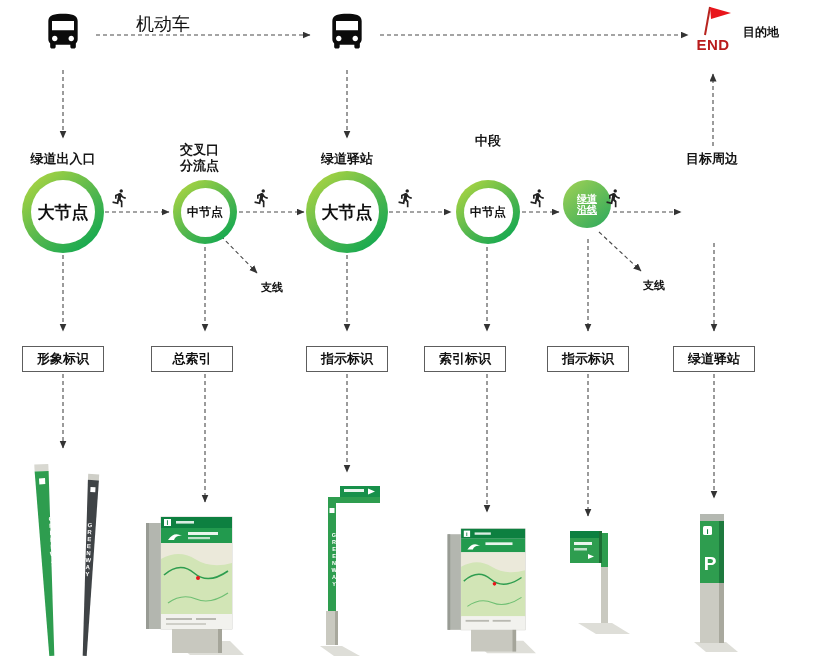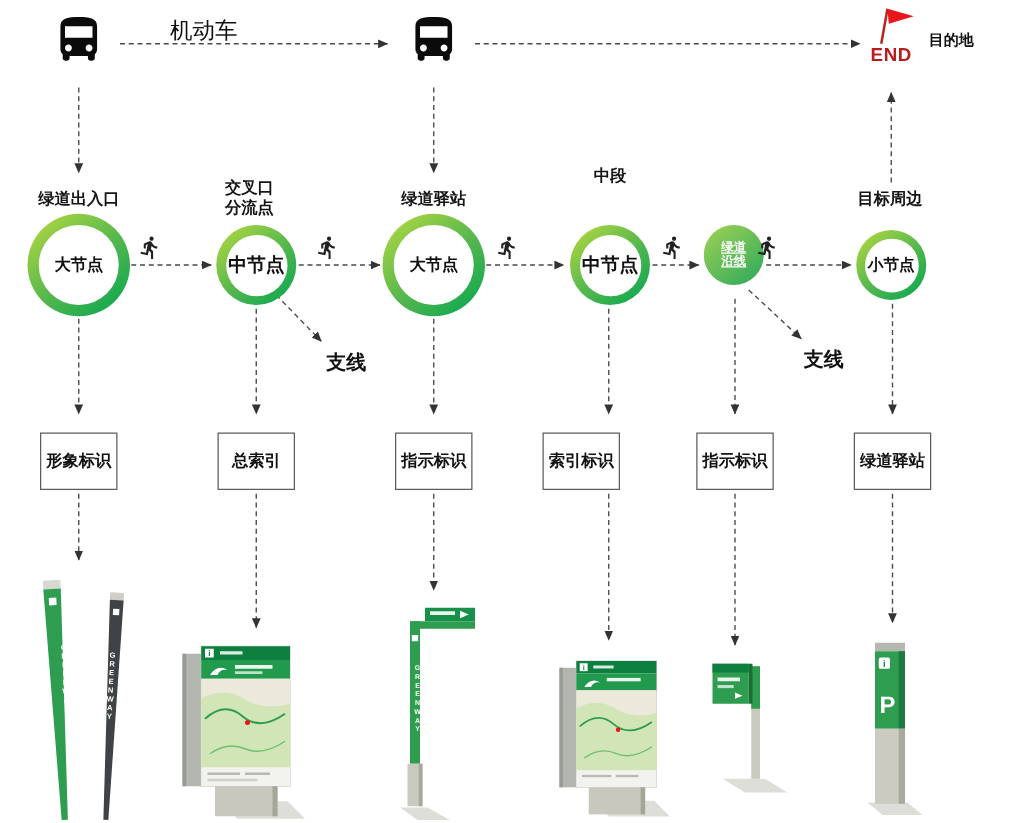--- a/index.html
+++ b/index.html
@@ -8,30 +8,30 @@
   .canvas { position:relative; width:816px; height:658px; background:#fff; overflow:hidden; }
   .abs { position:absolute; }
   .connectors { position:absolute; left:0; top:0; pointer-events:none; }
   .ctr { transform:translateX(-50%);text-align:center; }
   .toplabel { position:absolute; font-size:13px; font-weight:700; white-space:nowrap; color:#151515; }
   .nodelabel { font-weight:700; color:#101010; }
   .ring { position:absolute; border-radius:50%;
           background:linear-gradient(140deg,#bada40 0%,#51b64e 55%,#00a551 100%);
           display:flex; align-items:center; justify-content:center; }
   .ring .inner { background:#fff; border-radius:50%; display:flex; align-items:center; justify-content:center; }
-  .ring.lg { width:82px; height:82px; } .ring.lg .inner { width:64px; height:64px; font-size:13px; }
-  .ring.md { width:64px; height:64px; } .ring.md .inner { width:49px; height:49px; font-size:15px; }
+  .ring.lg { width:82px; height:82px; } .ring.lg .inner { width:64px; height:64px; font-size:17px; }
+  .ring.md { width:64px; height:64px; } .ring.md .inner { width:49px; height:49px; font-size:12px; }
   .ring.sm { width:56px; height:56px; } .ring.sm .inner { width:43px; height:43px; font-size:12.5px; }
   .filled { position:absolute; width:48px; height:48px; border-radius:50%;
             background:linear-gradient(140deg,#a2d254 0%,#2aa85c 100%);
             display:flex; flex-direction:column; align-items:center; justify-content:center;
             color:#fff; font-size:10px; font-weight:700; line-height:1.15; }
-  .sbox { position:absolute; top:346; width:62px; border:1px solid #5d5d5d; background:#fff;
-          font-size:13px; font-weight:700; text-align:center; padding:13px 0; transform:translateX(-50%); }
-  .branchlabel { position:absolute; font-size:16px; font-weight:700; }
+  .sbox { position:absolute; top:346; width:82px; border:1px solid #5d5d5d; background:#fff;
+          font-size:13px; font-weight:700; text-align:center; padding:3px 0; transform:translateX(-50%); }
+  .branchlabel { position:absolute; font-size:11px; font-weight:700; }
   .endtext { position:absolute; font-size:15px; font-weight:700; color:#b91c1c; transform:translateX(-50%); letter-spacing:0.5px; }
   .desttext { position:absolute; font-size:12px; font-weight:700; }
   .vehlabel { position:absolute; font-size:18px; font-weight:400; }
   .vtext { position:absolute; writing-mode:vertical-rl; text-orientation:upright; color:#fff;
            font-weight:700; letter-spacing:1px; line-height:1; }
   .ill { position:absolute; }
 </style>
 </head>
 <body>
 
@@ -103,23 +103,20 @@
   <div class="ring lg" style="left:306px; top:171px;">
     <div class="inner nodelabel">大节点</div>
   </div>
   <div class="ring md" style="left:456px; top:180px;">
     <div class="inner nodelabel">中节点</div>
   </div>
   <div class="filled" style="left:563px; top:180px;text-decoration:underline;">
     <div>绿道</div>
     <div>沿线</div>
   </div>
-  <div class="ring sm" style="left:685px; top:184px;">
-    <div class="inner nodelabel">小节点</div>
-  </div>
 
   <svg class="abs" style="left:110px; top:188px;" width="20" height="20" viewBox="0 0 24 24">
       <path fill="#222" d="M13.49 5.48c1.1 0 2-.9 2-2s-.9-2-2-2-2 .9-2 2 .9 2 2 2zm-3.6 13.9l1-4.4 2.1 2v6h2v-7.5l-2.1-2 .6-3c1.3 1.5 3.3 2.5 5.5 2.5v-2c-1.9 0-3.5-1-4.3-2.4l-1-1.6c-.4-.6-1-1-1.7-1-.3 0-.5.1-.8.1l-5.2 2.2v4.7h2v-3.4l1.8-.7-1.6 8.1-4.9-1-.4 2 7 1.4z"></path>
     </svg>
   <svg class="abs" style="left:252px; top:188px;" width="20" height="20" viewBox="0 0 24 24">
       <path fill="#222" d="M13.49 5.48c1.1 0 2-.9 2-2s-.9-2-2-2-2 .9-2 2 .9 2 2 2zm-3.6 13.9l1-4.4 2.1 2v6h2v-7.5l-2.1-2 .6-3c1.3 1.5 3.3 2.5 5.5 2.5v-2c-1.9 0-3.5-1-4.3-2.4l-1-1.6c-.4-.6-1-1-1.7-1-.3 0-.5.1-.8.1l-5.2 2.2v4.7h2v-3.4l1.8-.7-1.6 8.1-4.9-1-.4 2 7 1.4z"></path>
     </svg>
   <svg class="abs" style="left:396px; top:188px;" width="20" height="20" viewBox="0 0 24 24">
       <path fill="#222" d="M13.49 5.48c1.1 0 2-.9 2-2s-.9-2-2-2-2 .9-2 2 .9 2 2 2zm-3.6 13.9l1-4.4 2.1 2v6h2v-7.5l-2.1-2 .6-3c1.3 1.5 3.3 2.5 5.5 2.5v-2c-1.9 0-3.5-1-4.3-2.4l-1-1.6c-.4-.6-1-1-1.7-1-.3 0-.5.1-.8.1l-5.2 2.2v4.7h2v-3.4l1.8-.7-1.6 8.1-4.9-1-.4 2 7 1.4z"></path>
     </svg>
@@ -127,21 +124,21 @@
       <path fill="#222" d="M13.49 5.48c1.1 0 2-.9 2-2s-.9-2-2-2-2 .9-2 2 .9 2 2 2zm-3.6 13.9l1-4.4 2.1 2v6h2v-7.5l-2.1-2 .6-3c1.3 1.5 3.3 2.5 5.5 2.5v-2c-1.9 0-3.5-1-4.3-2.4l-1-1.6c-.4-.6-1-1-1.7-1-.3 0-.5.1-.8.1l-5.2 2.2v4.7h2v-3.4l1.8-.7-1.6 8.1-4.9-1-.4 2 7 1.4z"></path>
     </svg>
   <svg class="abs" style="left:604px; top:188px;" width="20" height="20" viewBox="0 0 24 24">
       <path fill="#222" d="M13.49 5.48c1.1 0 2-.9 2-2s-.9-2-2-2-2 .9-2 2 .9 2 2 2zm-3.6 13.9l1-4.4 2.1 2v6h2v-7.5l-2.1-2 .6-3c1.3 1.5 3.3 2.5 5.5 2.5v-2c-1.9 0-3.5-1-4.3-2.4l-1-1.6c-.4-.6-1-1-1.7-1-.3 0-.5.1-.8.1l-5.2 2.2v4.7h2v-3.4l1.8-.7-1.6 8.1-4.9-1-.4 2 7 1.4z"></path>
     </svg>
 
   <div class="branchlabel" style="left:261px; top:280px;">支线</div>
   <div class="branchlabel" style="left:643px; top:278px;">支线</div>
 
   <div class="sbox" style="left:63px; top:346px;">形象标识</div>
-  <div class="sbox" style="left:205px; top:346px;">总索引</div>
+  <div class="sbox" style="left:192px; top:346px;">总索引</div>
   <div class="sbox" style="left:347px; top:346px;">指示标识</div>
   <div class="sbox" style="left:465px; top:346px;">索引标识</div>
   <div class="sbox" style="left:588px; top:346px;">指示标识</div>
   <div class="sbox" style="left:714px; top:346px;">绿道驿站</div>
 
   <div class="ill" style="left:28px; top:460px; width:80px; height:198px;">
     <svg width="80" height="198" viewBox="0 0 80 198">
       <g transform="rotate(-3 23 190)">
         <polygon points="16,4 30,4 30,11 16,11" fill="#d8d8d1"></polygon>
         <polygon points="16,11 30,11 26,196 21,196" fill="#2e9d4f"></polygon>

